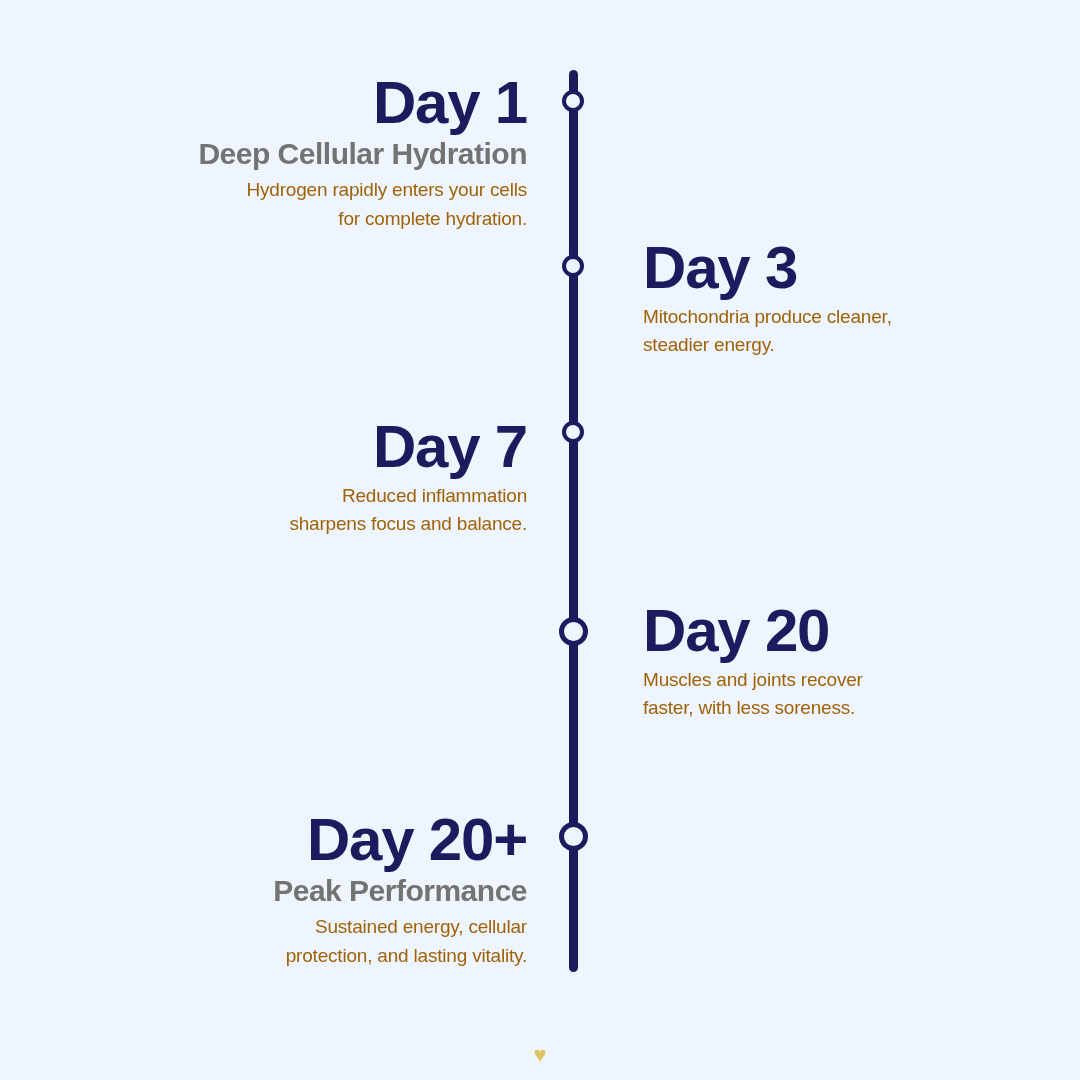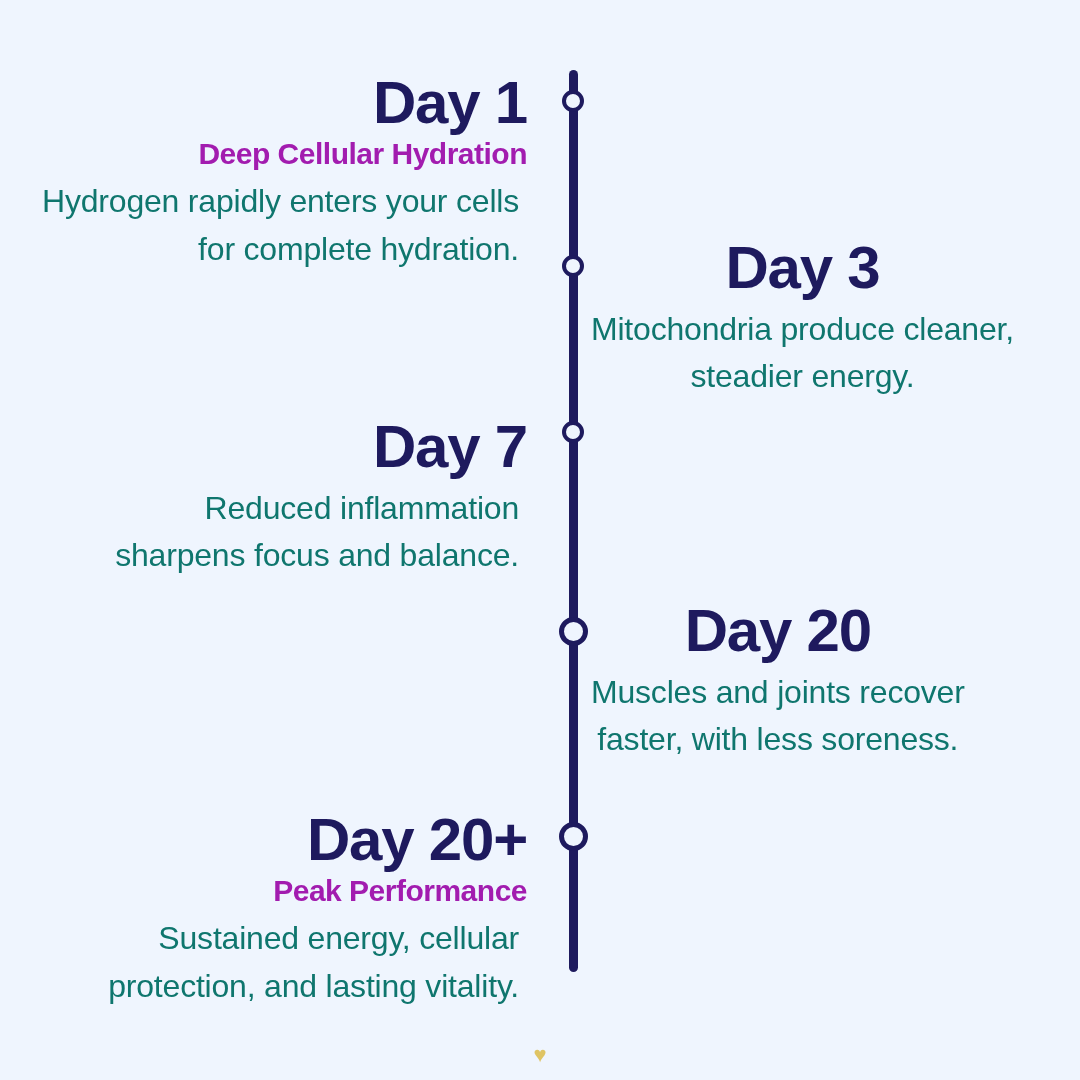--- a/index.html
+++ b/index.html
@@ -58,49 +58,49 @@
 
   
   .entry {
     position: absolute;
   }
   .entry.left {
     right: 553px;
     text-align: right;
   }
   .entry.right {
-    left: 583px;
-    text-align: center;
+    left: 643px;
+    text-align: left;
   }
 
   .day-label {
     color: #1e1a5e;
     font-size: 60px;
     font-weight: 700;
     letter-spacing: -1.2px;
     line-height: 1.0;
     margin: 0 0 5px 0;
     white-space: nowrap;
   }
   .entry-title {
-    color: #a21caf;
+    color: #737373;
     font-size: 30px;
     font-weight: 700;
     letter-spacing: -0.5px;
     line-height: 1.08;
     margin: 0 0 6px 0;
     white-space: nowrap;
   }
   .entry-desc {
-    color: #0f766e;
-    font-size: 32px;
+    color: #a16207;
+    font-size: 19px;
     font-weight: 400;
     letter-spacing: -0.2px;
     line-height: 1.48;
-    margin: 8px;
+    margin: 0;
     white-space: pre-line;
   }
 
   
   .heart-mark {
     position: absolute;
     left: 0;
     right: 0;
     top: 1044px;
     text-align: center;

